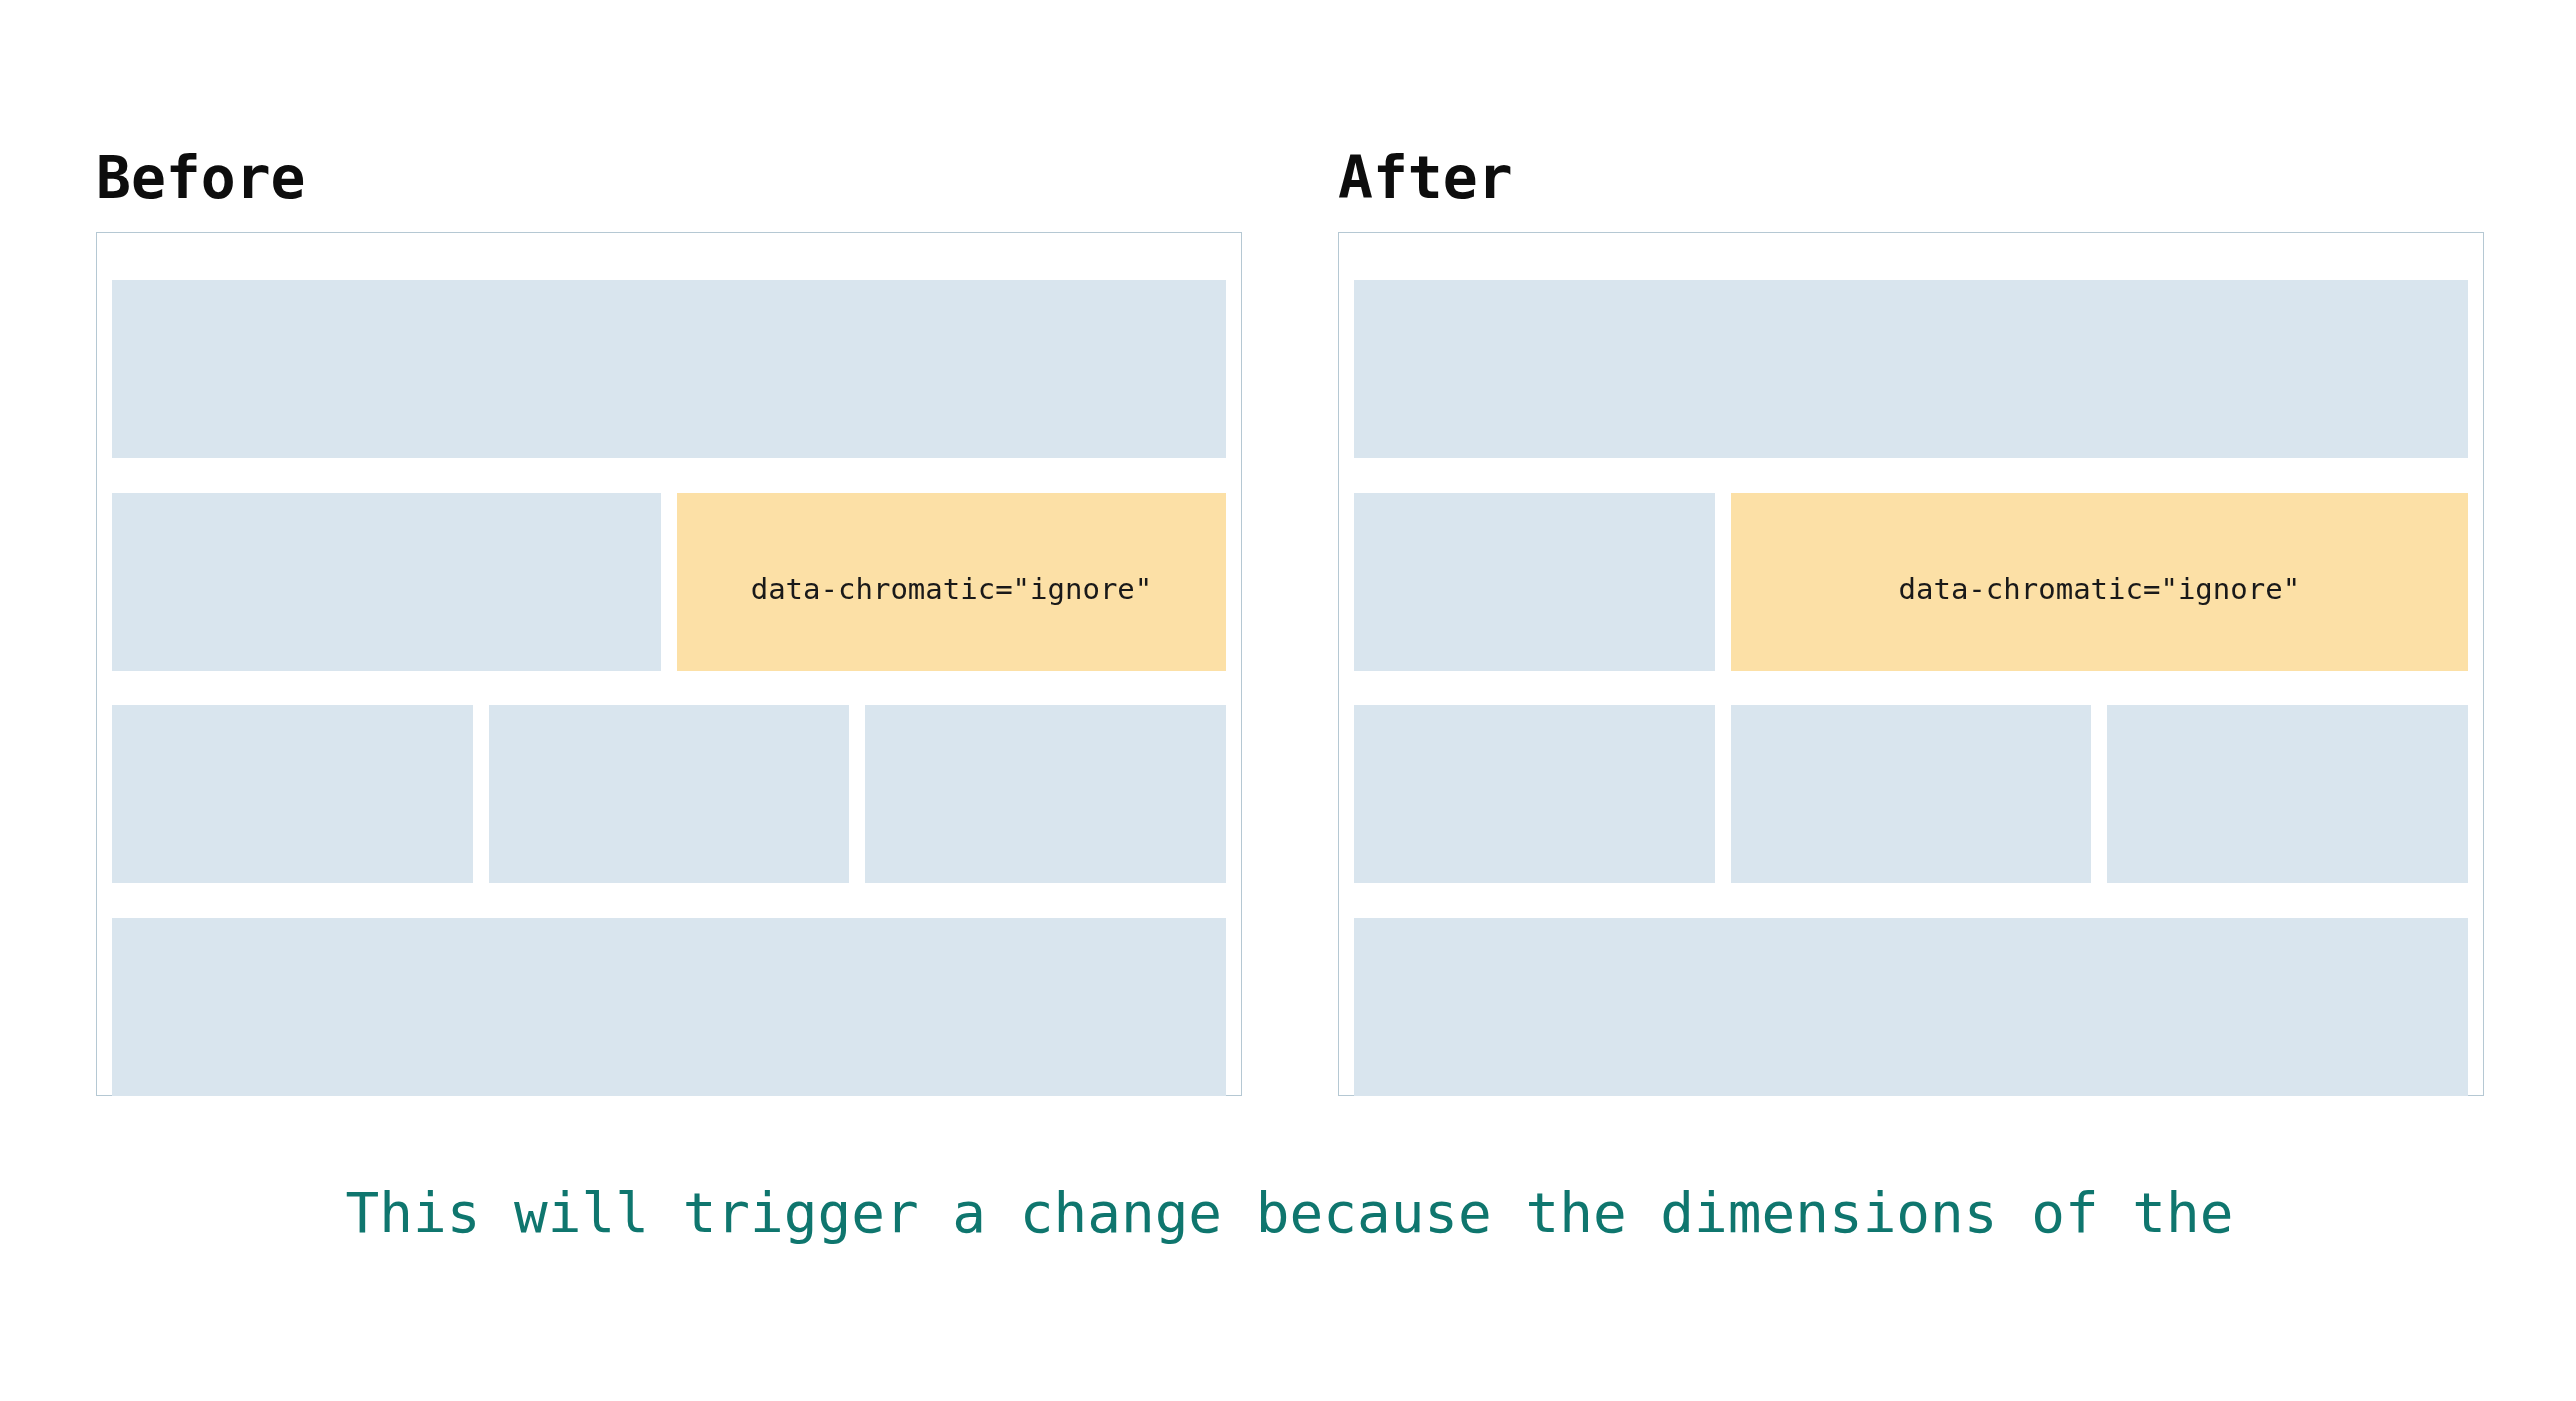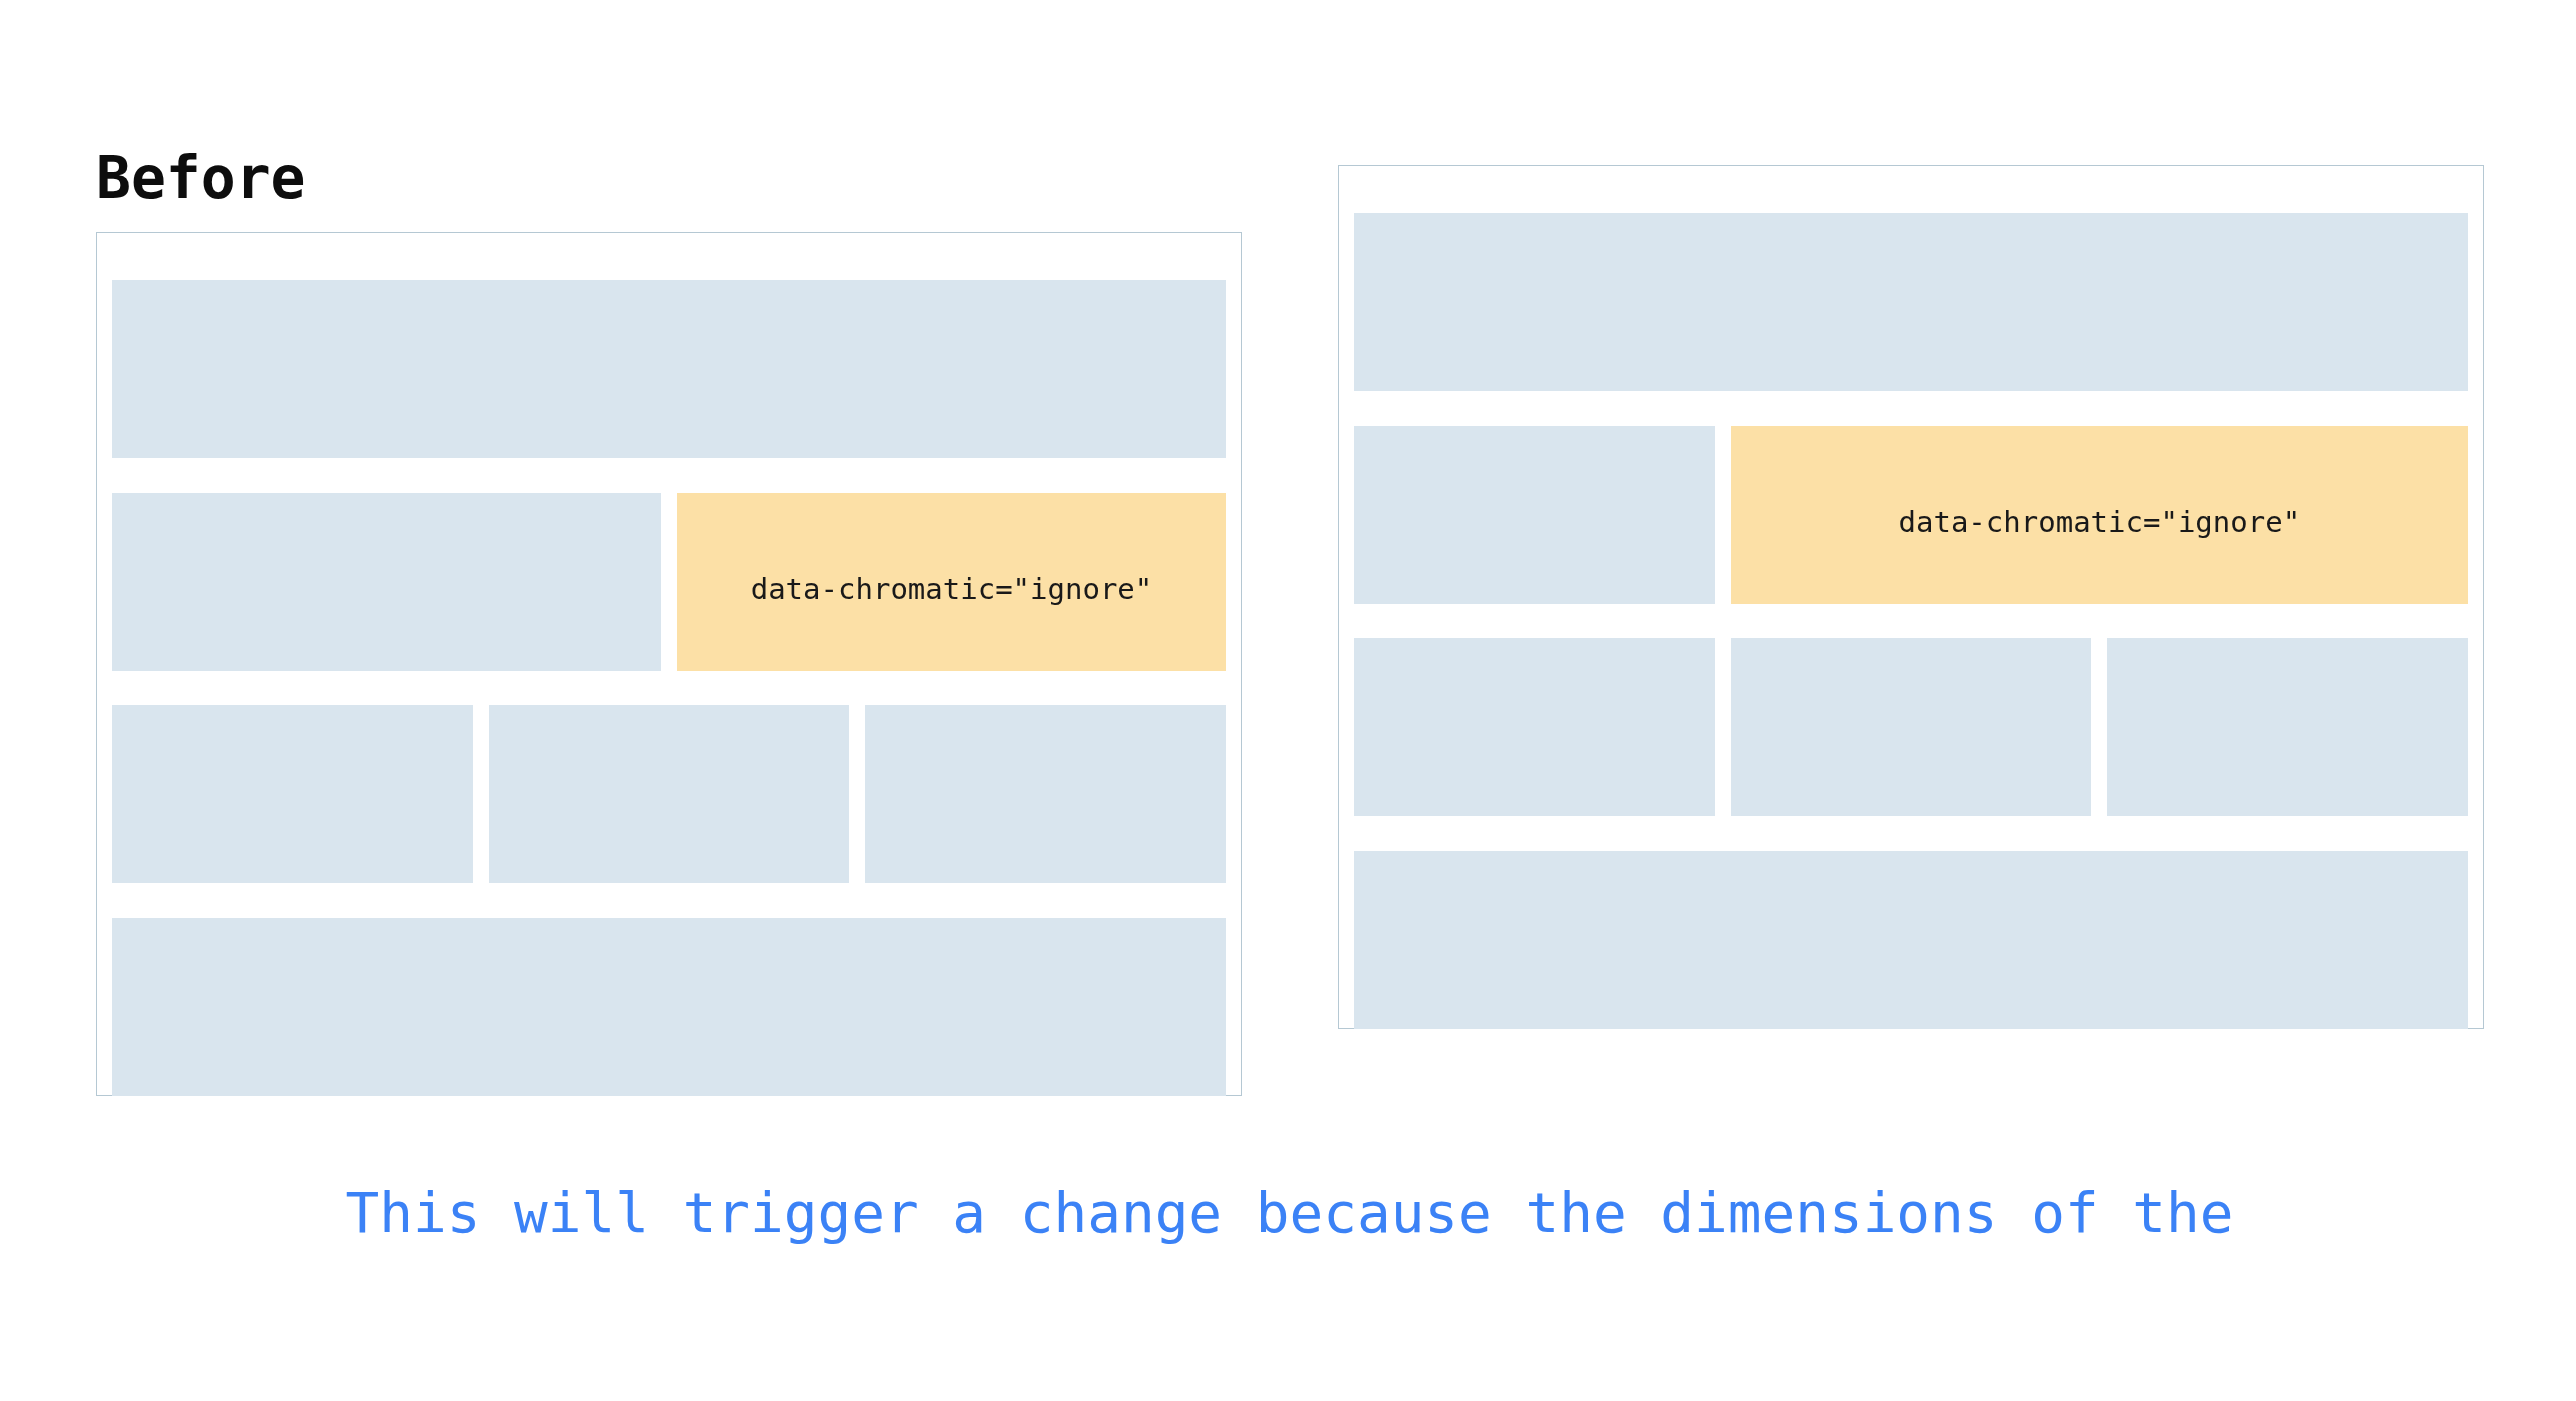--- a/index.html
+++ b/index.html
@@ -67,21 +67,21 @@
     font-size: 29px;
     line-height: 1;
     color: #191919;
     white-space: pre;
   }
   .caption {
     margin: 73px 0 0 0;
     text-align: center;
     font-size: 56px;
     line-height: 88px;
-    color: #3b82f6;
+    color: #0f766e;
     font-family: inherit;
   }
   .caption span { display: block; white-space: pre; }
 </style>
 </head>
 <body>
 
 <div class="diagram">
   <div class="columns">
 
@@ -102,20 +102,21 @@
           <div class="block"></div>
           <div class="block"></div>
         </div>
         <div class="row">
           <div class="block"></div>
         </div>
       </div>
     </section>
 
     <section class="panel panel-after">
+      <h2 class="panel-title">After</h2>
       <div class="card">
         <div class="row">
           <div class="block"></div>
         </div>
         <div class="row row-split">
           <div class="block block-side"></div>
           <div class="block ignored">
             <code>data-chromatic="ignore"</code>
           </div>
         </div>

